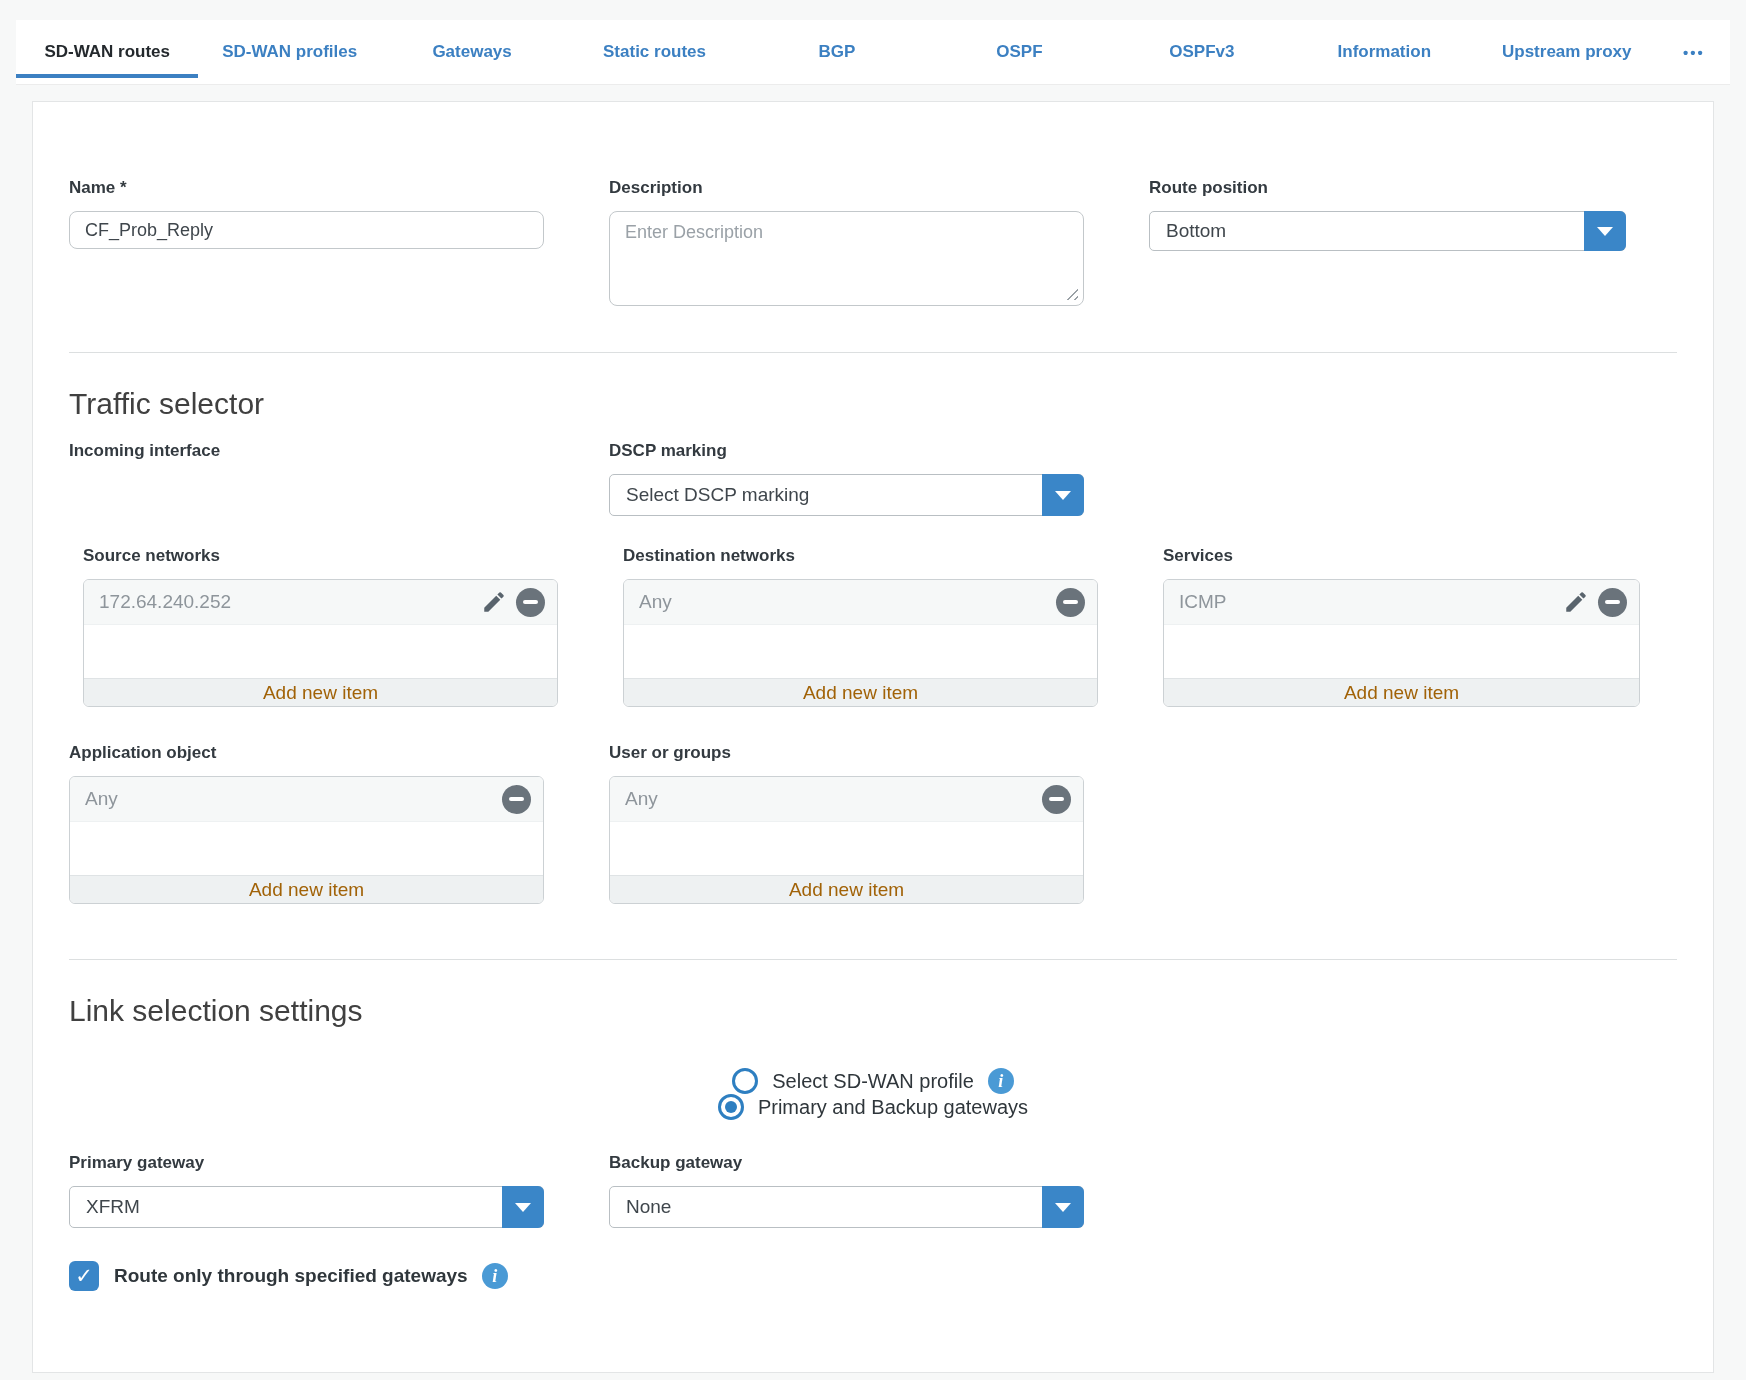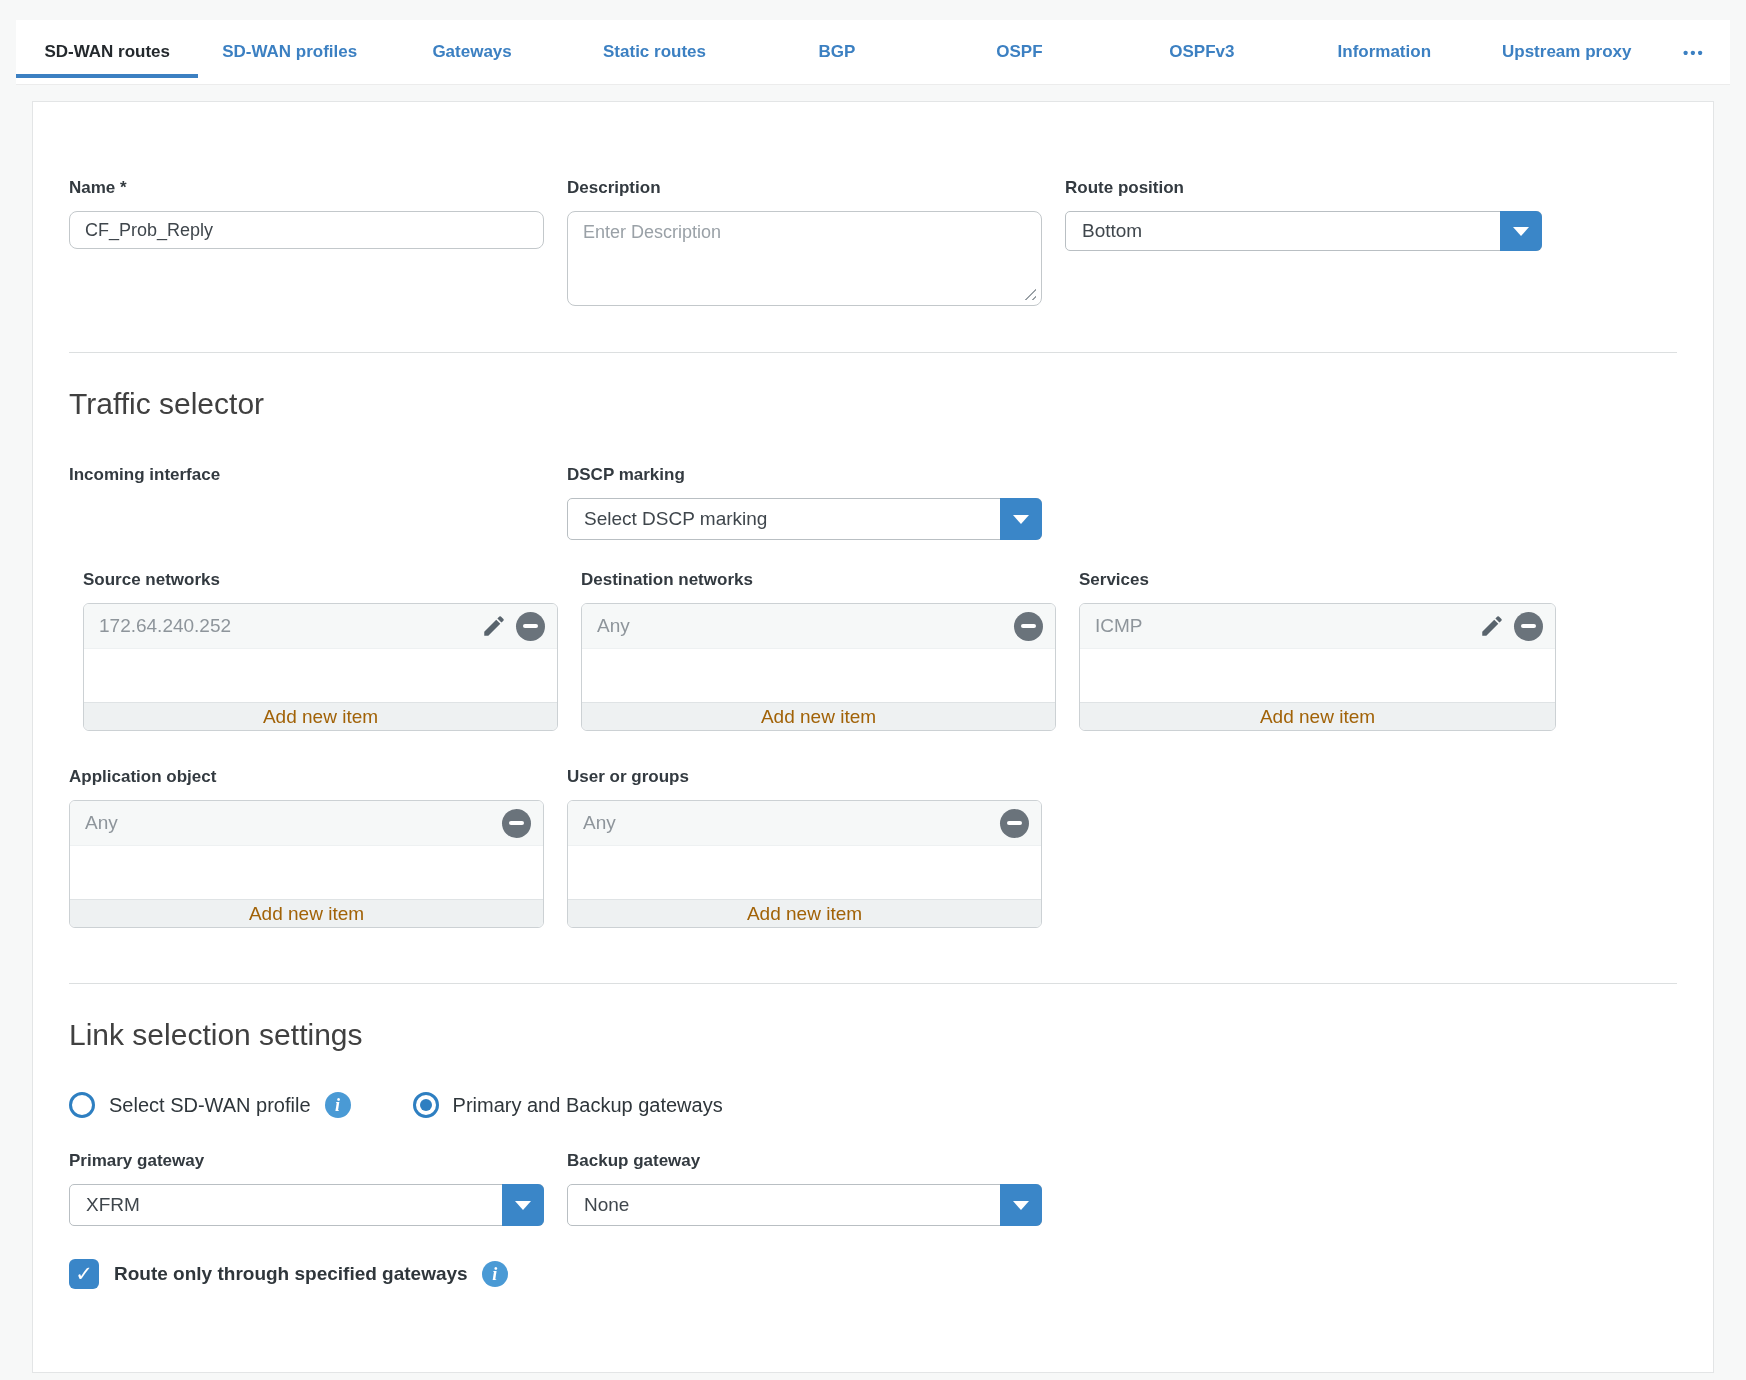--- a/index.html
+++ b/index.html
@@ -26,21 +26,21 @@
   .tab-more {
     flex:0 0 72px; display:flex; align-items:center; justify-content:center;
     color:#3c80c2; font-size:15px; font-weight:bold; letter-spacing:2px; cursor:pointer;
   }
   
   .card {
     margin:16px 32px 7px 32px; background:#fff; border:1px solid #e3e5e6;
     height:1272px; padding:76px 36px 0 36px; overflow:hidden;
   }
   .grid3 {
-    display:grid; grid-template-columns:475px 475px 477px; column-gap:23px;
+    display:grid; grid-template-columns:475px 475px 477px; column-gap:65px;
     align-items:start;
   }
   .field-label {
     font-size:17px; font-weight:bold; color:#333a40; margin-bottom:13px;
     display:block;
   }
   
   .text-input {
     width:100%; height:38px; border:1px solid #c3c8cb; border-radius:8px;
     font-family:inherit; font-size:18px; color:#3f464c; padding:7px 15px;
@@ -99,21 +99,21 @@
     width:29px; height:29px; border-radius:50%; background:#6a737b;
     display:flex; align-items:center; justify-content:center; cursor:pointer; flex:0 0 auto;
   }
   .icon-minus::after { content:""; width:15px; height:4px; background:#fff; border-radius:2px; }
   .list-footer {
     margin-top:auto; height:28px; background:#eef1f2; border-top:1px solid #dfe3e5;
     display:flex; align-items:center; justify-content:center;
     font-size:19px; color:#a16207; cursor:pointer;
   }
   
-  .radio-row { display:flex; align-items:center; margin-top:40px; }
+  .radio-row { display:flex; align-items:center; margin-top:40px;flex-direction:column; }
   .radio-group { display:flex; align-items:center; cursor:pointer; }
   .radio {
     width:26px; height:26px; border-radius:50%; border:3px solid #2e7fc1;
     background:#fff; display:flex; align-items:center; justify-content:center;
     flex:0 0 auto;
   }
   .radio.selected::after { content:""; width:12px; height:12px; border-radius:50%; background:#2e7fc1; }
   .radio-label { font-size:20px; color:#2f363b; margin-left:14px; }
   .info-icon {
     width:26px; height:26px; border-radius:50%; background:#4a9ad5; color:#fff;
@@ -123,21 +123,21 @@
   }
   .gap-radios { width:62px; }
   .check-row { display:flex; align-items:center; margin-top:33px; }
   .checkbox {
     width:30px; height:30px; border-radius:6px; background:#3a86c8; color:#fff;
     display:flex; align-items:center; justify-content:center; font-size:21px;
     font-weight:bold; cursor:pointer; flex:0 0 auto;
   }
   .check-label { font-size:19px; font-weight:bold; color:#2f363b; margin-left:15px; }
   
-  .mt-row2 { margin-top:44px; }
+  .mt-row2 { margin-top:20px; }
   .mt-row3 { margin-top:30px;padding-left:14px; }
   .mt-row4 { margin-top:36px; }
   .mt-row5 { margin-top:33px; }
 </style>
 </head>
 <body>
 
 <div class="tabbar">
   <div class="tab active">SD-WAN routes</div>
   <div class="tab">SD-WAN profiles</div>

